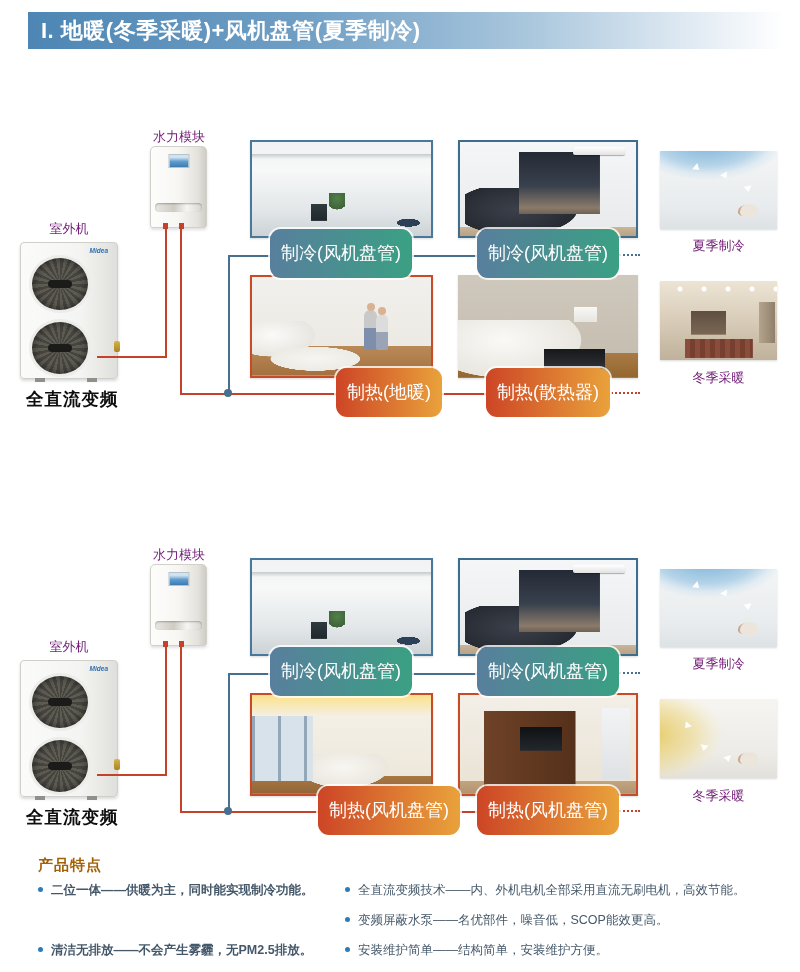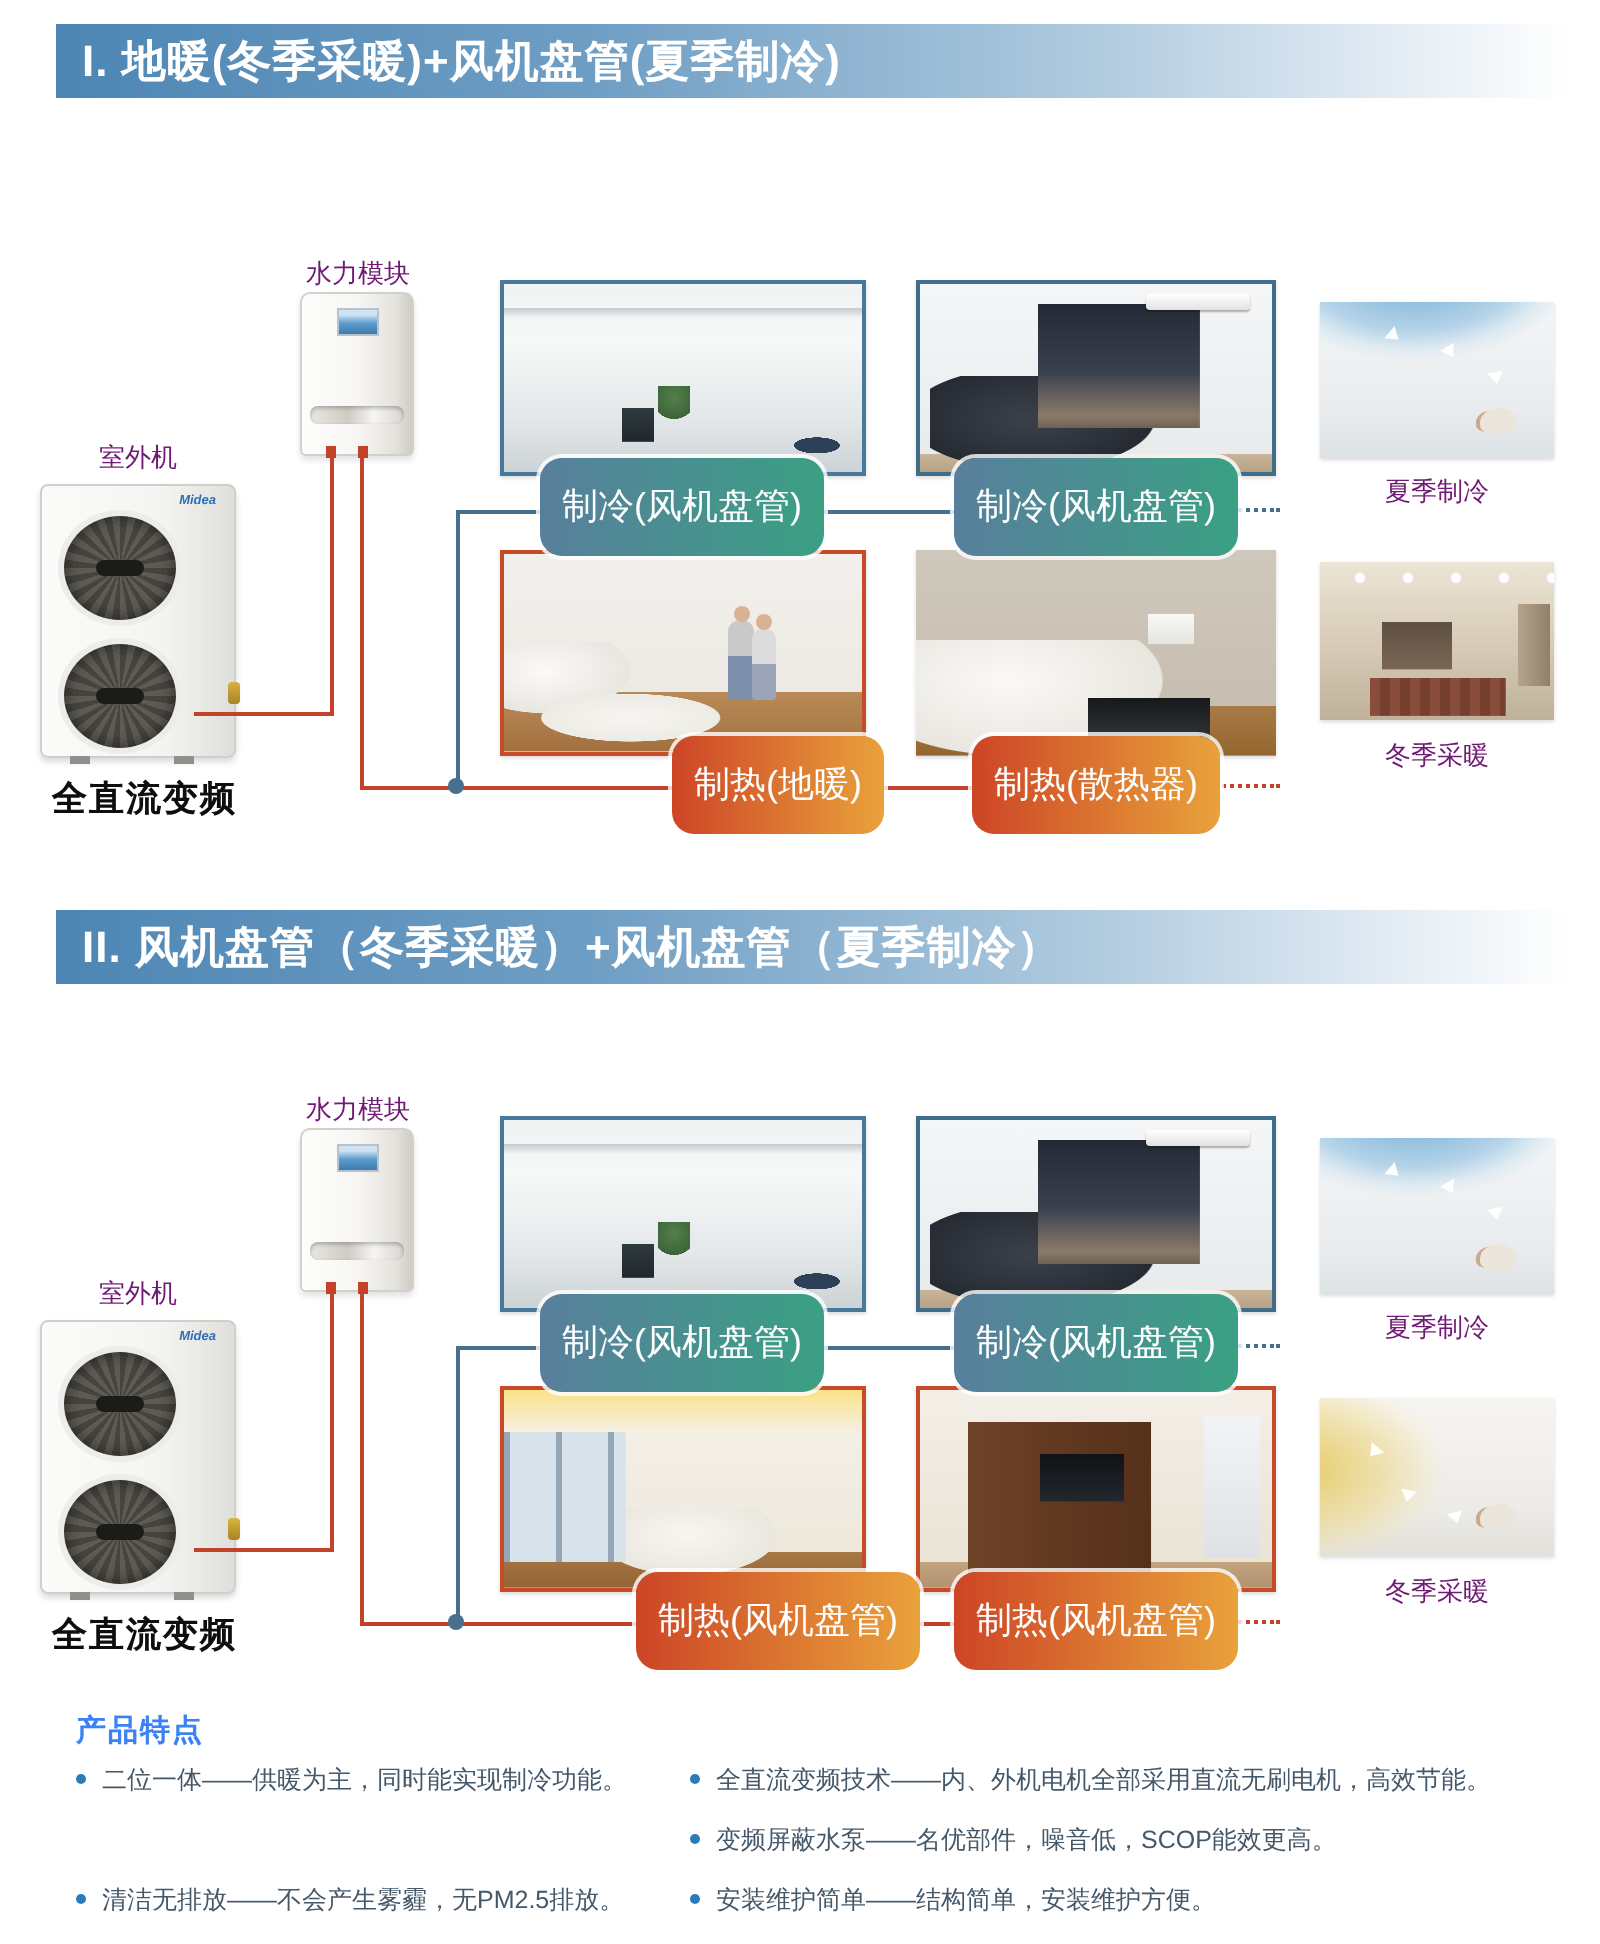--- a/index.html
+++ b/index.html
@@ -150,25 +150,25 @@
   .a2{left:52%;top:28%;transform:rotate(-30deg);}
   .a3{left:72%;top:45%;transform:rotate(-10deg);}
   .scI .a1{left:20%;top:30%;transform:rotate(40deg);}
   .scI .a2{left:34%;top:58%;transform:rotate(10deg);}
   .scI .a3{left:55%;top:72%;transform:rotate(-15deg);}
   .sit{position:absolute;right:16%;bottom:16%;width:18px;height:13px;border-radius:55% 45% 35% 35%;
        background:#ece5db;box-shadow:-3px 0 0 -1px #caa98e;}
 
   
   .features{position:absolute;left:0;top:850px;width:800px;height:122px;}
-  .feat-title{position:absolute;left:38px;top:6px;font-size:15px;font-weight:bold;color:#3b82f6;letter-spacing:1px;text-align:right;}
+  .feat-title{position:absolute;left:38px;top:6px;font-size:15px;font-weight:bold;color:#a16207;letter-spacing:1px;text-align:right;}
   .fi{position:absolute;font-size:12.5px;color:#45586a;white-space:nowrap;}
   .fi::before{content:'';display:inline-block;width:5px;height:5px;border-radius:50%;background:#2b7cb8;
               margin-right:8px;vertical-align:2px;}
-  .c1{left:38px;} .c2{left:345px;}
+  .c1{left:38px;font-weight:bold;} .c2{left:345px;}
   .r1{top:32px;} .r2{top:62px;} .r3{top:92px;}
 </style>
 </head>
 <body>
 
 <div class="page">
 
   <div class="section sec1">
     <div class="band">I. 地暖(冬季采暖)+风机盘管(夏季制冷)</div>
 
@@ -229,21 +229,20 @@
       <span class="arr a2"></span>
       <span class="arr a3"></span>
       <span class="sit"></span>
     </div>
     <div class="label capTop">夏季制冷</div>
     <div class="img sideBot scF"></div>
     <div class="label capBot">冬季采暖</div>
   </div>
 
   <div class="section sec2">
-    <div class="band">II. 风机盘管（冬季采暖）+风机盘管（夏季制冷）</div>
 
     <div class="label module-label">水力模块</div>
     <div class="module">
       <div class="m-screen"></div>
       <div class="m-groove"></div>
     </div>
 
     <div class="label outdoor-label">室外机</div>
     <div class="outdoor">
       <div class="u-logo">Midea</div>

